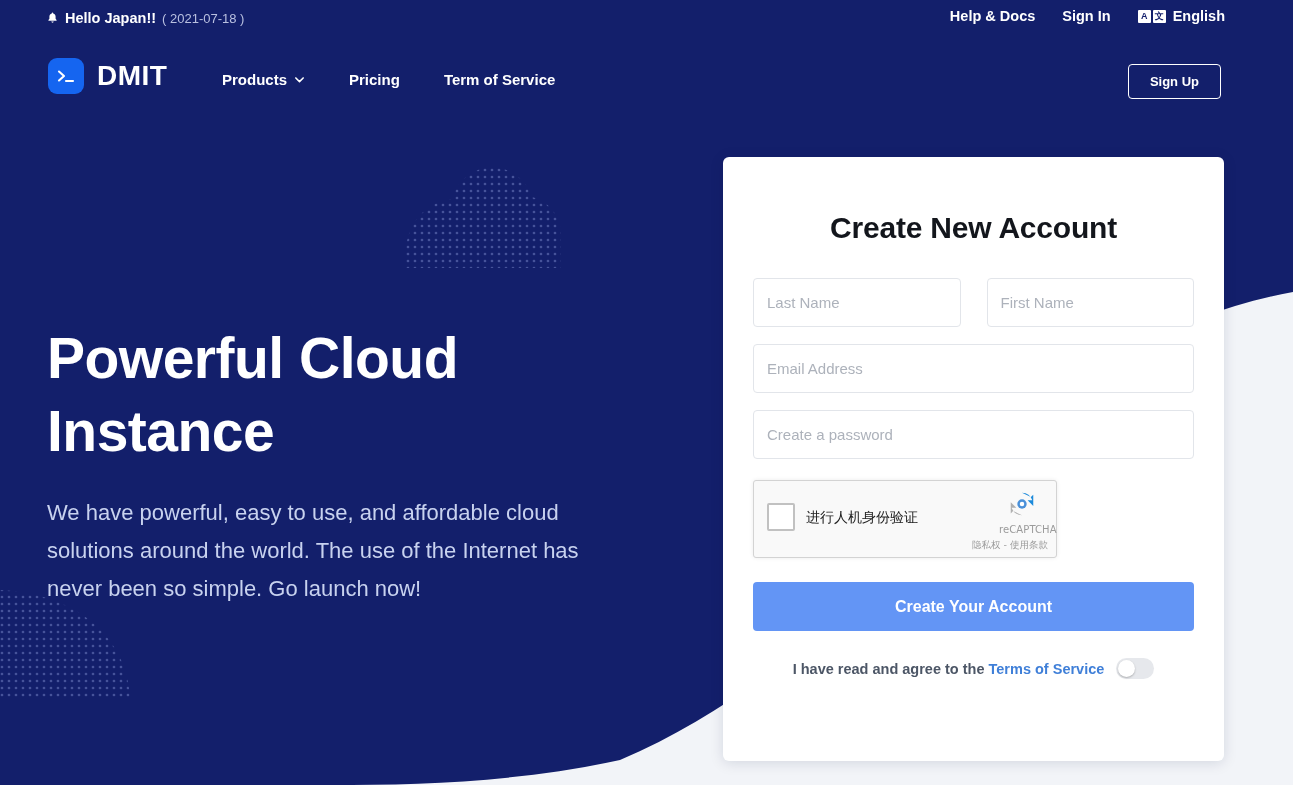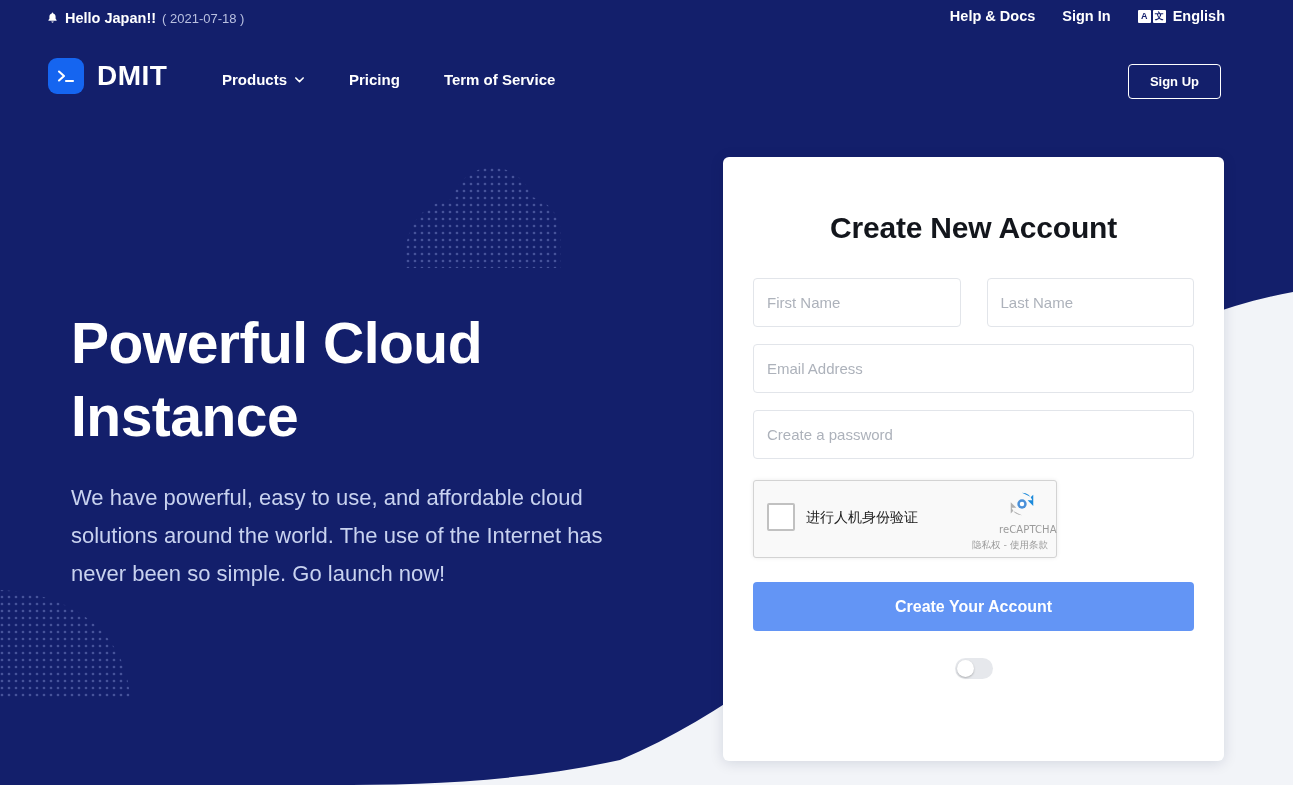--- a/index.html
+++ b/index.html
@@ -81,21 +81,21 @@
   .chev { display: inline-block; }
   #signup-btn {
     position: absolute; right: 72px; top: 12px;
     border: 1.5px solid #ffffff; background: transparent; color: #ffffff;
     font-family: "Liberation Sans", sans-serif;
     font-size: 13px; font-weight: bold;
     padding: 9px 21px; border-radius: 4px; cursor: pointer;
   }
 
   
-  #hero-copy { position: absolute; left: 47px; top: 307px; width: 560px; z-index: 4; margin-left: 24px; }
+  #hero-copy { position: absolute; left: 47px; top: 322px; width: 560px; z-index: 4; }
   #hero-title {
     color: #ffffff; font-size: 57px; font-weight: bold;
     line-height: 1.28; letter-spacing: -0.5px;
   }
   #hero-sub {
     margin-top: 26px;
     color: #c8d2ef; font-size: 22px; line-height: 1.72; font-weight: normal;
   }
 
   
@@ -268,22 +268,22 @@
     <span>Instance</span>
   </h1>
   <p id="hero-sub">We have powerful, easy to use, and affordable cloud solutions around the world. The use of the Internet has never been so simple. Go launch now!</p>
 </div>
 
 <div id="signup-card">
   <div id="card-title">Create New Account</div>
 
   <div id="form-area">
     <div class="row-two">
+      <input class="field" type="text" placeholder="Last Name" style="">
       <input class="field" type="text" placeholder="First Name" style="">
-      <input class="field" type="text" placeholder="Last Name" style="">
     </div>
 
     <div class="row-one">
       <input class="field" type="email" placeholder="Email Address" style="">
     </div>
 
     <div class="row-one">
       <input class="field" type="password" placeholder="Create a password" style="">
     </div>
 
@@ -298,18 +298,22 @@
           <circle cx="16" cy="16" r="2.4" fill="#ffffff"></circle>
         </svg>
         <div id="recap-brand">reCAPTCHA</div>
       </div>
       <div id="recap-legal">隐私权 - 使用条款</div>
     </div>
 
     <button id="create-btn">Create Your Account</button>
 
     <div id="agree-row">
+      <span id="agree-text">
+        <span>I have read and agree to the</span>
+        <a id="tos-link">Terms of Service</a>
+      </span>
       <div id="agree-toggle">
         <div id="agree-knob"></div>
       </div>
     </div>
   </div>
 </div>
 
 </body></html>

